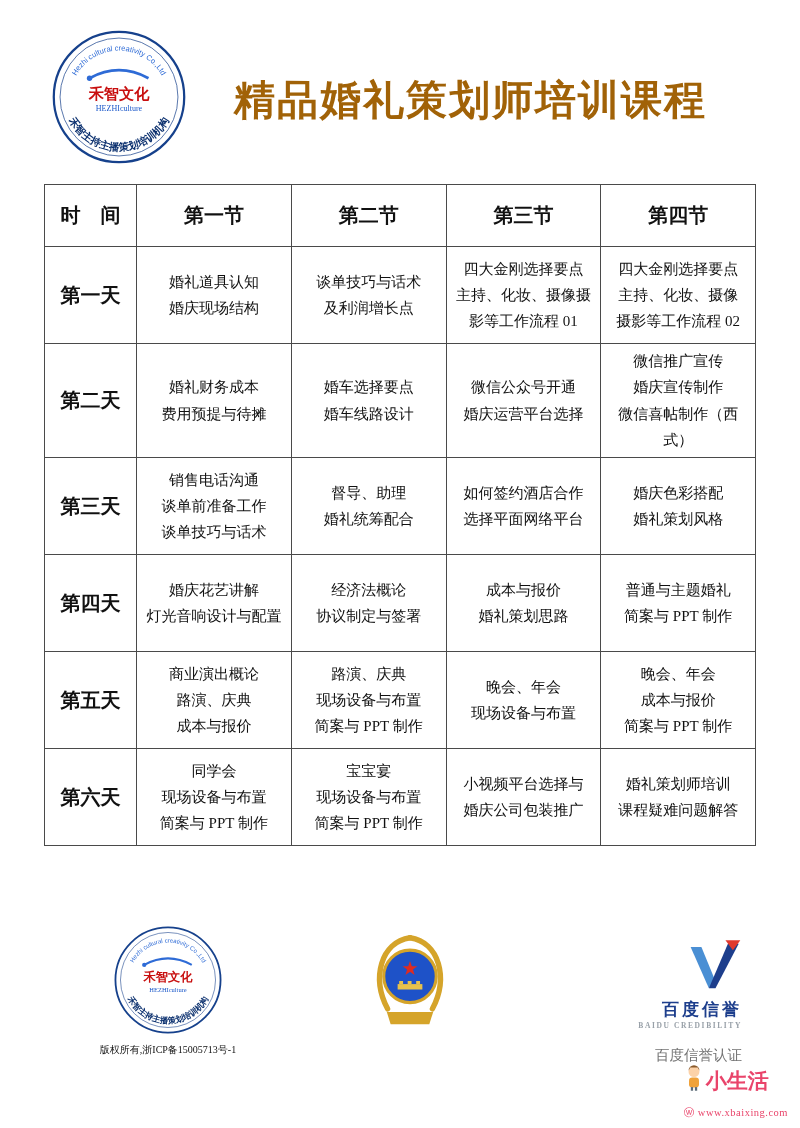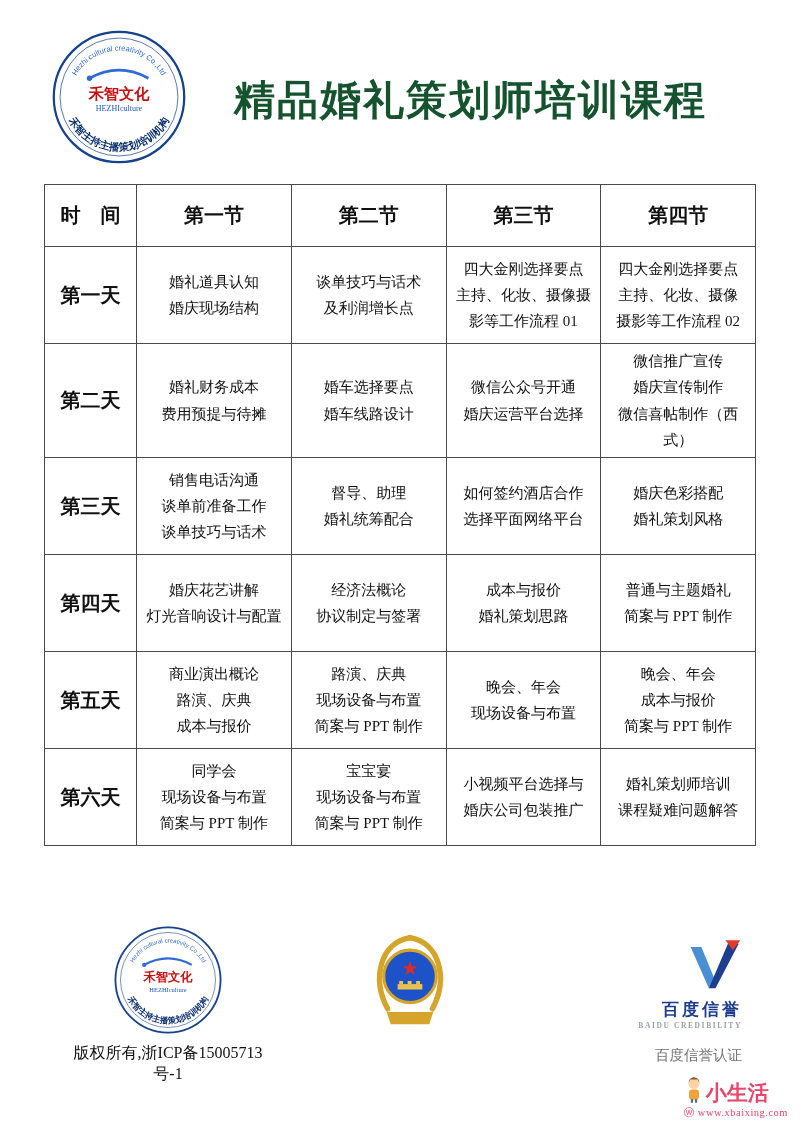--- a/index.html
+++ b/index.html
@@ -7,21 +7,21 @@
     position:relative; width:800px; height:1128px; margin:0 auto;
     background:#ffffff; overflow:hidden;
     font-family:"Liberation Serif", serif; color:#111;
   }
 
   
   .header { display:flex; align-items:center; padding:30px 45px 0 52px; }
   .logo-badge { width:134px; height:134px; flex:0 0 auto; }
   .page-title {
     flex:1; text-align:center; font-size:41px; font-weight:900;
-    letter-spacing:2px; color:#14532d; margin-top:6px;
+    letter-spacing:2px; color:#a16207; margin-top:6px;
   }
 
   
   table.course-table {
     width:712px; margin:20px auto 0; border-collapse:collapse;
     table-layout:fixed; text-align:center;
   }
   .course-table td {
     border:1px solid #4a4a4a; white-space:pre-line; vertical-align:middle;
     font-size:15px; line-height:1.75; padding:4px 6px; color:#111;
@@ -29,32 +29,32 @@
   .course-table tr.head-row { height:62px; }
   .course-table tr.body-row { height:97px; }
   .course-table td.col-head, .course-table td.day { font-weight:bold; font-size:20px; }
 
   
   .footer { position:relative; margin-top:80px; height:160px; }
   .f-left  { position:absolute; left:68px;  top:0;   width:200px; text-align:center; }
   .f-center{ position:absolute; left:288px; top:4px; width:244px; text-align:center; }
   .f-right { position:absolute; right:58px; top:14px; width:190px; text-align:right; }
   .logo-badge-small { width:108px; height:108px; }
-  .copyright { font-size:16px; margin-top:5px; color:#111; }
+  .copyright { font-size:10px; margin-top:5px; color:#111; }
   .police-badge { width:94px; height:102px; }
   .police-number { font-size:15px; font-weight:bold; margin-top:3px; color:#000; }
   .baidu-v { width:58px; height:52px; }
   .baidu-cn { font-size:17px; font-weight:bold; color:#1d3e8c; letter-spacing:3px; margin-top:2px; }
   .baidu-en { font-size:7.5px; color:#98a0a8; letter-spacing:1.6px;font-weight:bold; }
   .baidu-cert { font-size:14.5px; margin-top:16px; color:#737373; }
 
   
   .watermark { position:absolute; right:12px; bottom:8px; color:#e9446a; }
   .wm-top { display:flex; align-items:flex-end; gap:2px; font-size:21px; font-weight:bold; line-height:1; }
-  .wm-url { font-size:10.5px; margin-top:2px; letter-spacing:0.5px; }
+  .wm-url { font-size:10.5px; margin-top:14px; letter-spacing:0.5px; }
 </style>
 </head>
 <body>
 
 <div class="page">
 
   <div class="header">
     <svg class="logo-badge" viewBox="0 0 150 150">
       <defs>
         <path id="arcTop1" d="M 20 78 A 55 55 0 0 1 130 78" fill="none"></path>

